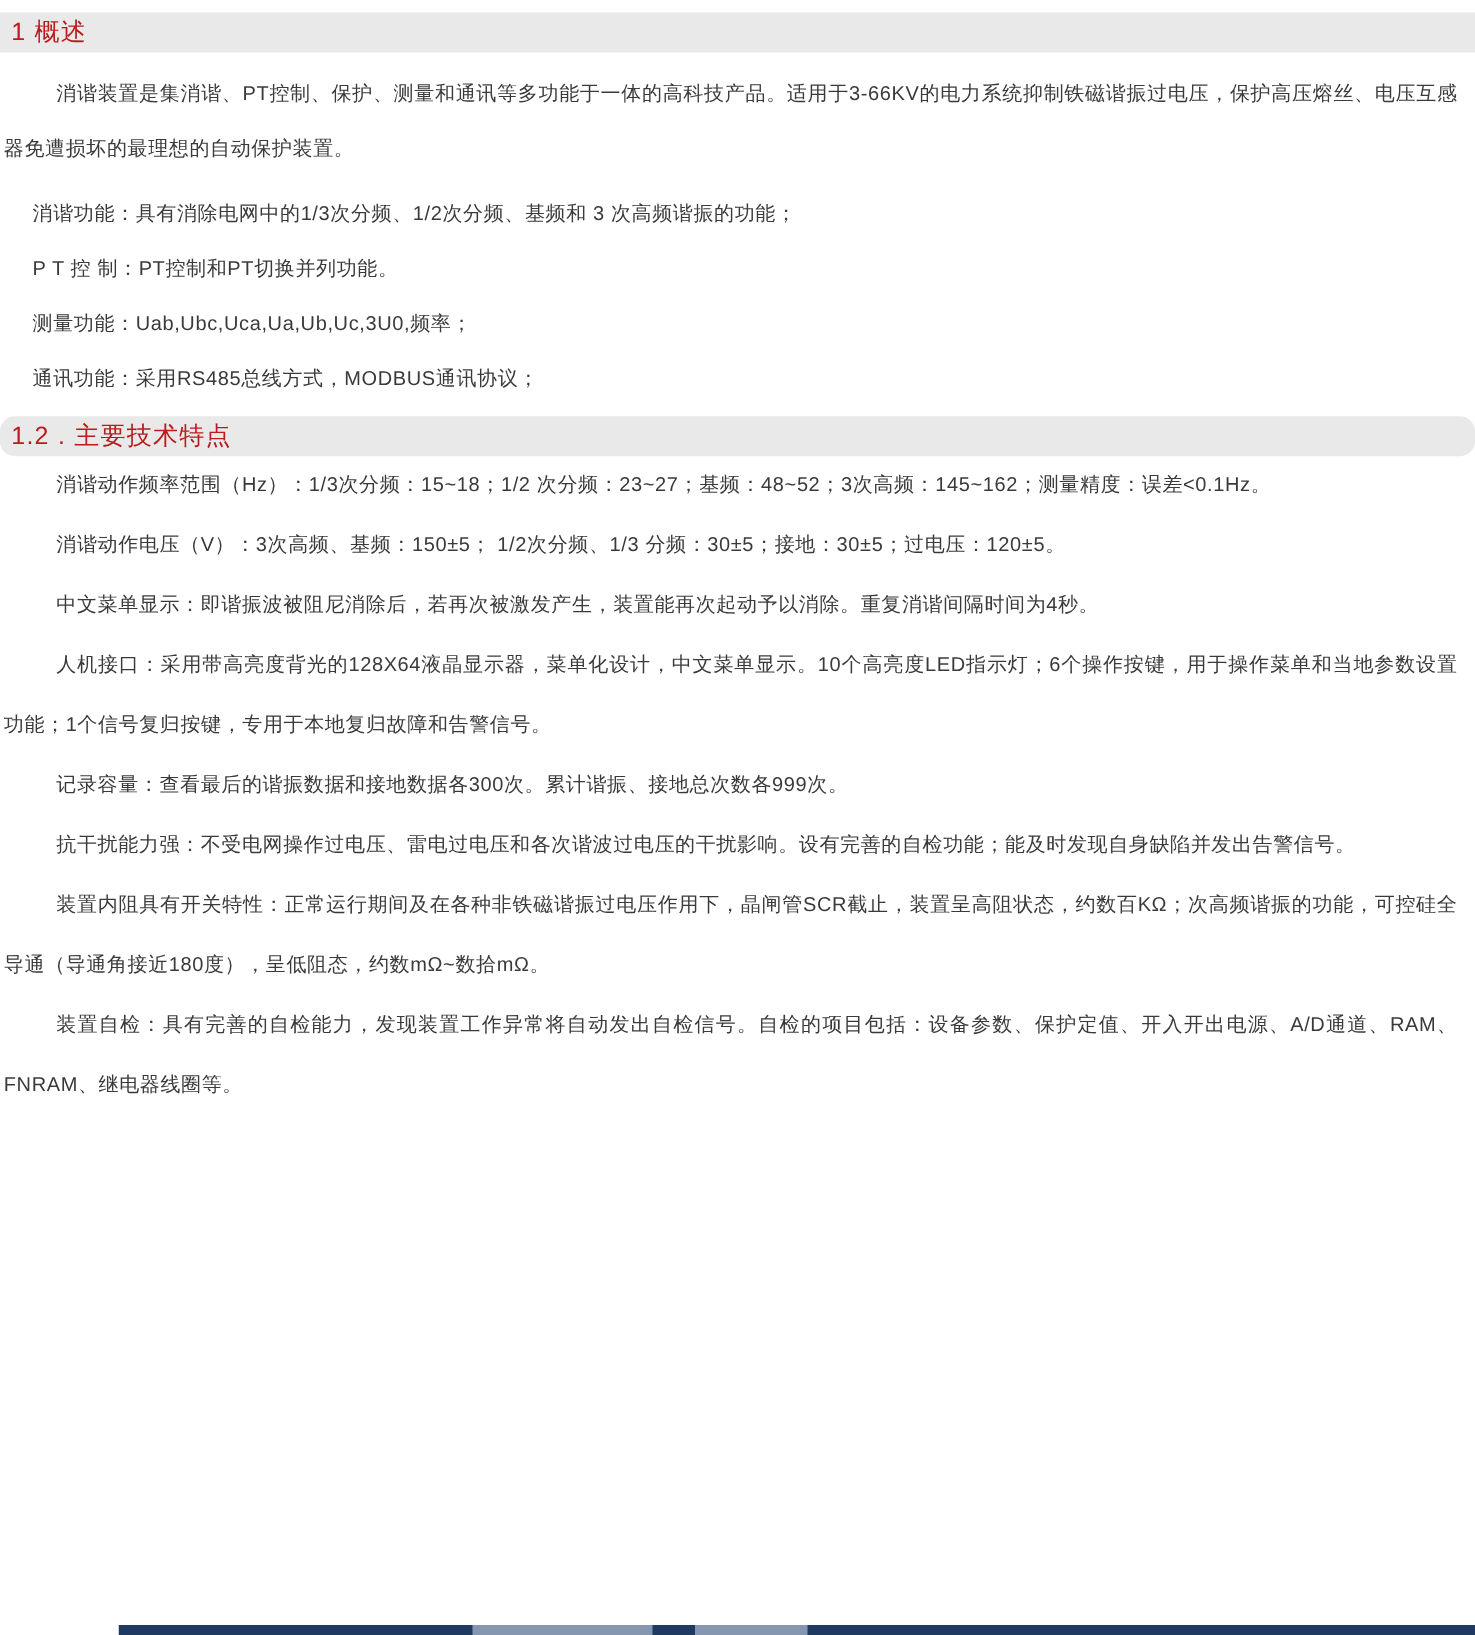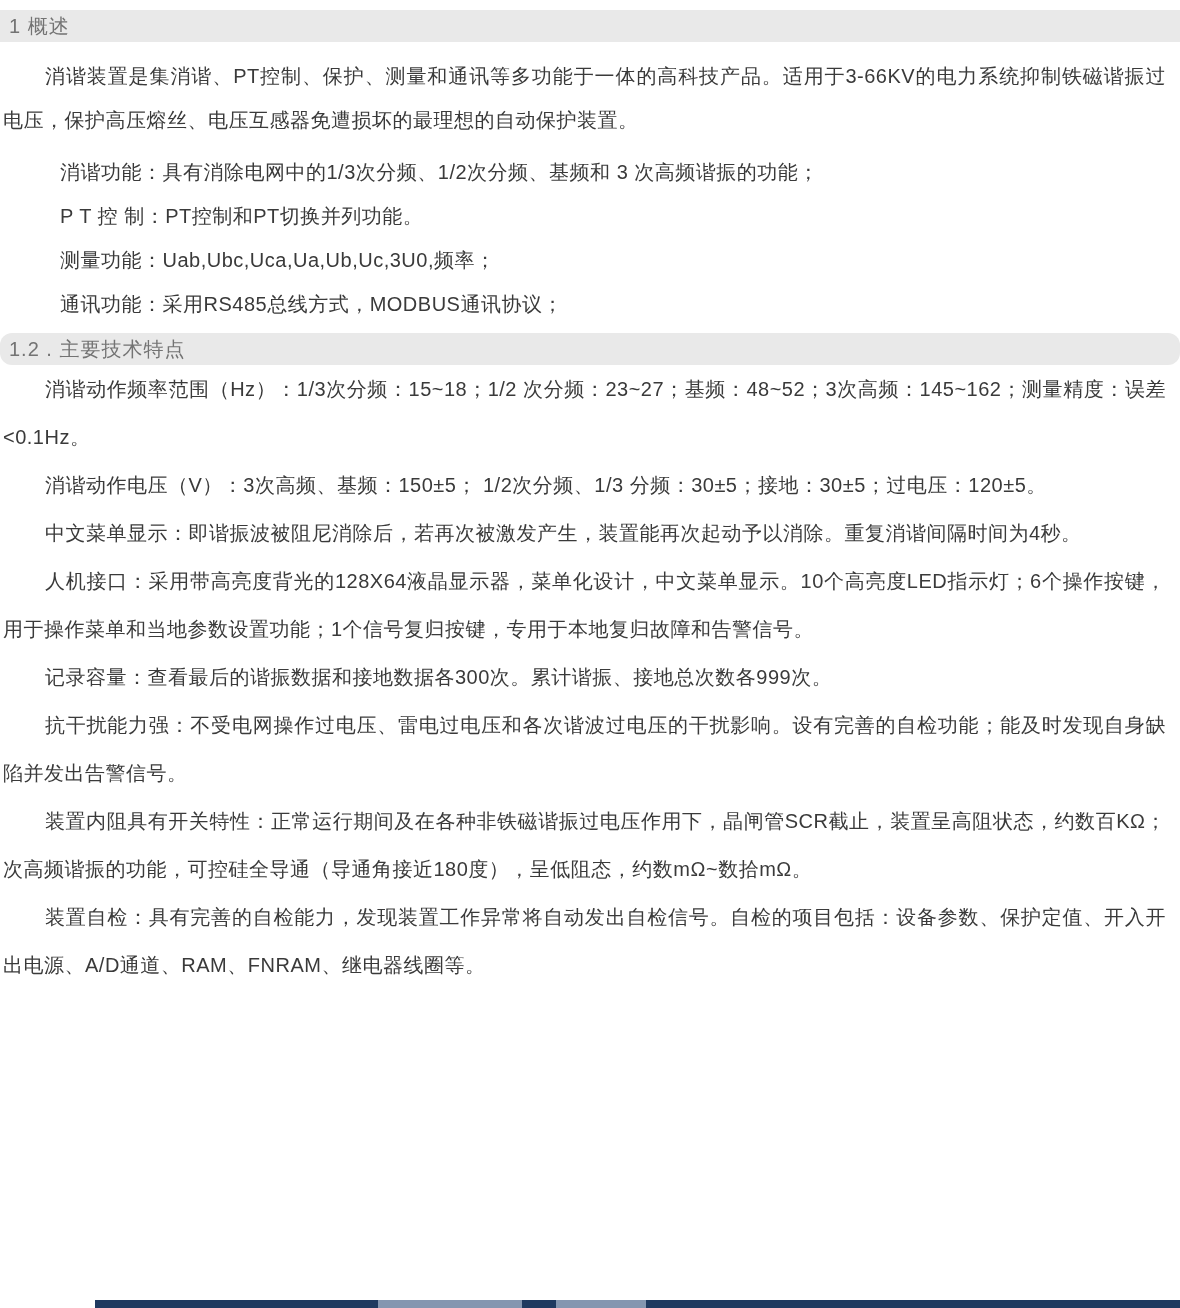--- a/index.html
+++ b/index.html
@@ -12,44 +12,44 @@
     color: #303030;
   }
   .doc { position: absolute; top: 0; left: 0; width: 1180px; }
 
   .sec-heading {
     background: #e9e9e9;
     height: 32px;
     line-height: 32px;
     padding-left: 9px;
     font-size: 20px;
-    color: #737373;
+    color: #b91c1c;
     letter-spacing: 1px;
   }
   .h1 { margin-top: 10px; }
   .h11 { margin-top: 53px; }
   .h12 { margin-top: 7px; border-radius: 12px; }
 
   .body-text {
-    font-size: 20px;
+    font-size: 16px;
     color: #3a3a3a;
     letter-spacing: 0.5px;
   }
 
   .para-first {
     margin: 12px 14px 0 3px;
     line-height: 44px;
     text-indent: 42px;
     text-align: justify;
   }
 
   .items { margin-top: 8px; }
   .item {
     margin: 0;
-    padding-left: 60px;
+    padding-left: 26px;
     line-height: 44px;
     white-space: nowrap;
   }
 
   .para2 {
     margin: 0 14px 0 3px;
     line-height: 48px;
     text-indent: 42px;
     text-align: justify;
   }

